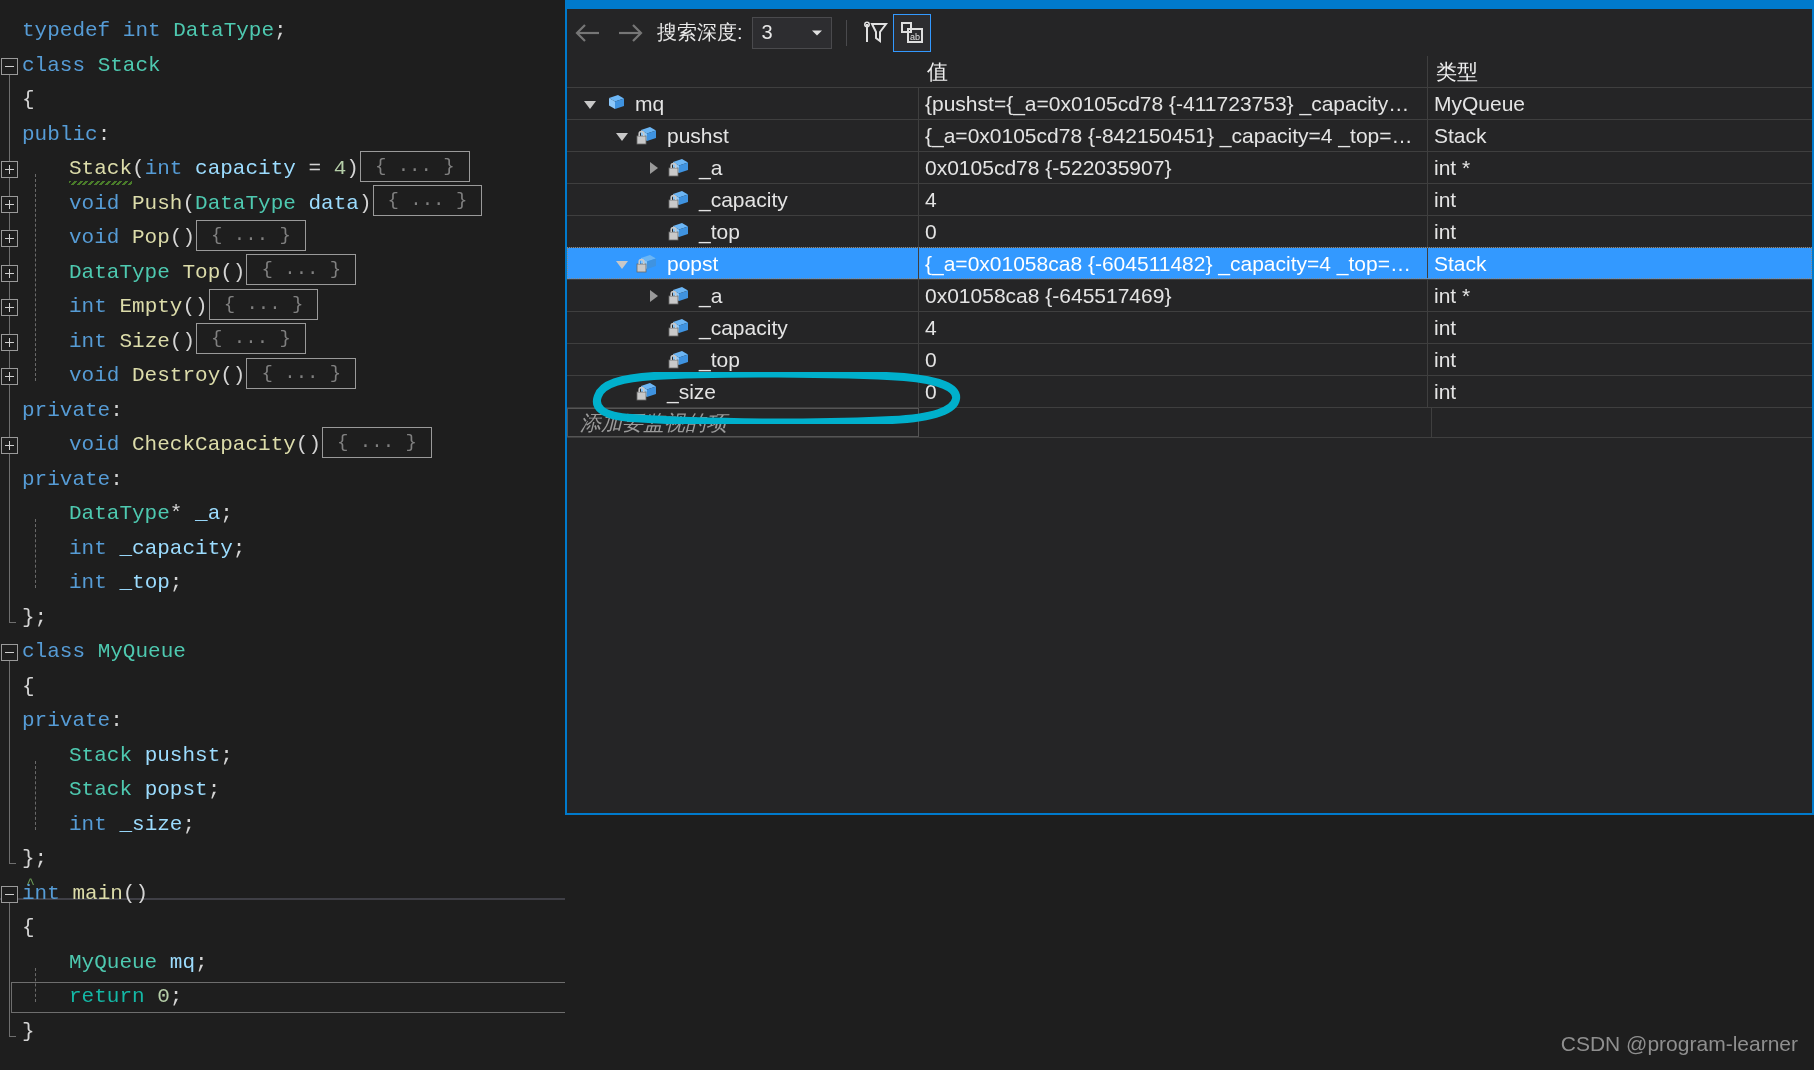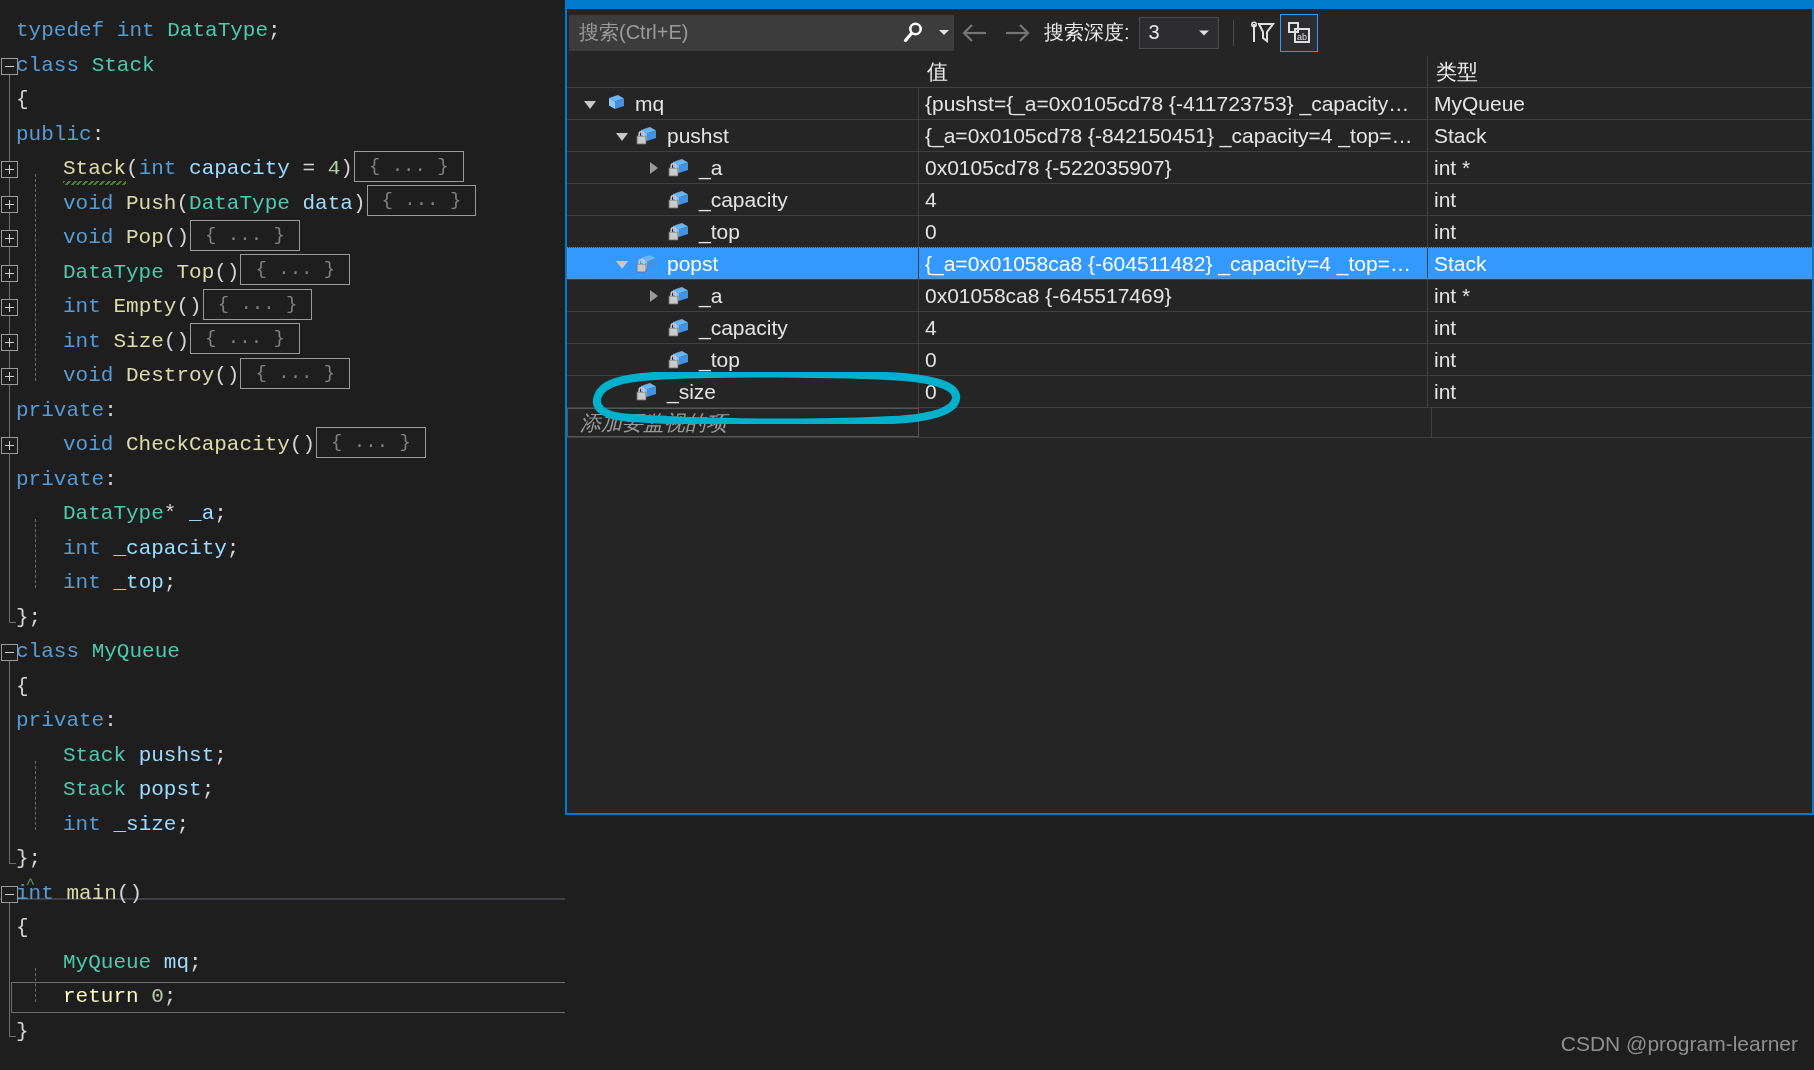--- a/index.html
+++ b/index.html
@@ -24,21 +24,21 @@
     width: 652px;
     font-family: "Liberation Mono", "DejaVu Sans Mono", monospace;
     font-size: 21px;
     line-height: 34.5px;
     white-space: pre;
     color: #d4d4d4;
   }
   .ln {
     position: relative;
     height: 34.5px;
-    padding-left: 16px;
+    padding-left: 22px;
   }
   .ln .txt { position: relative; z-index: 3; }
 
   
   .gl {
     position: absolute;
     left: 1px; top: 9px;
     width: 17px; height: 17px;
     border: 1px solid #9a9a9a;
     background: #1e1e1e;
@@ -106,21 +106,21 @@
     z-index: 0;
   }
 
   
   .kw   { color: #569cd6; }   
   .typ  { color: #4ec9b0; }   
   .fn   { color: #dcdcaa; }   
   .var  { color: #9cdcfe; }   
   .pl   { color: #d4d4d4; }   
   .num  { color: #b5cea8; }   
-  .ctl  { color: #fef9c3; }   
+  .ctl  { color: #14b8a6; }   
   .br   { color: #d4d4d4; }
   .sq   { position: relative; }
   .sq::after {
     content: "";
     position: absolute;
     left: 0; right: 0; bottom: -5px;
     height: 4px;
     background-image:
       repeating-linear-gradient(135deg, #4a7c2a 0 2px, transparent 2px 4px);
   }
@@ -374,32 +374,20 @@
 <div id="editor-hrule"></div>
 
 <div id="watch">
 
   <div id="watch-titlebar">
     <span id="watch-title-text">监视 1</span>
   </div>
 
   <div id="watch-toolbar">
 
-    <div id="search-box">
-      <input id="search-input" type="text" placeholder="搜索(Ctrl+E)" style="">
-      <div id="search-icon-btn">
-        <svg width="24" height="24" viewBox="0 0 24 24" aria-hidden="true">
-          <circle cx="14.5" cy="8" r="5.2" fill="none" stroke="#ffffff" stroke-width="2.6"></circle>
-          <line x1="10.6" y1="12.2" x2="4.5" y2="19.5" stroke="#ffffff" stroke-width="3.2" stroke-linecap="round"></line>
-        </svg>
-      </div>
-      <div id="search-dropdown-arrow">
-        <span class="tri-down"></span>
-      </div>
-    </div>
 
     <div class="nav-arrow">
       <svg width="30" height="22" viewBox="0 0 30 22" aria-hidden="true">
         <line x1="4" y1="11" x2="26" y2="11" stroke="#767676" stroke-width="2.2"></line>
         <polyline points="12,3 4,11 12,19" fill="none" stroke="#767676" stroke-width="2.2"></polyline>
       </svg>
     </div>
     <div class="nav-arrow">
       <svg width="30" height="22" viewBox="0 0 30 22" aria-hidden="true">
         <line x1="4" y1="11" x2="26" y2="11" stroke="#767676" stroke-width="2.2"></line>

